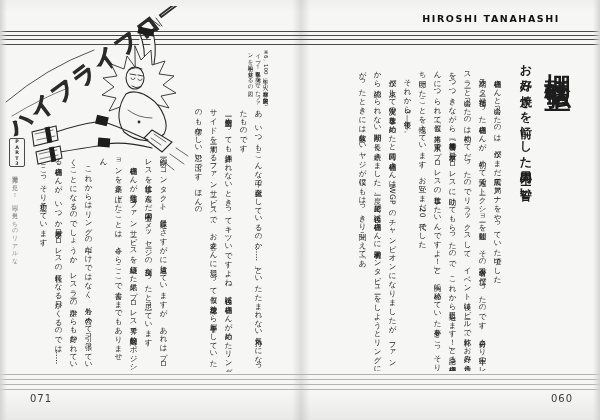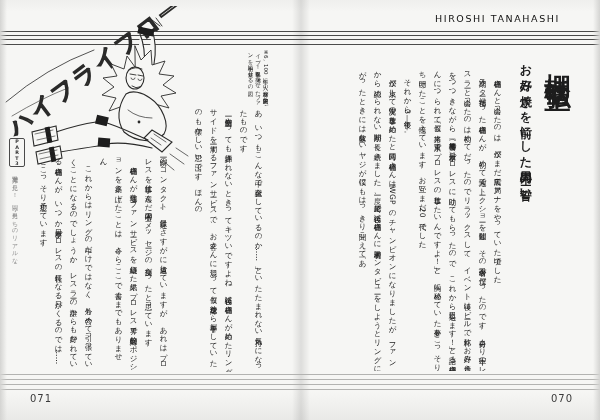--- a/index.html
+++ b/index.html
@@ -11,21 +11,21 @@
   .edge-l,.edge-r{position:absolute;top:0;bottom:0;width:7px;z-index:6;pointer-events:none;}
   .edge-l{left:0;background:linear-gradient(90deg,#d4d4d2,rgba(244,244,242,0));}
   .edge-r{right:0;background:linear-gradient(270deg,#d4d4d2,rgba(244,244,242,0));}
   .gutter{position:absolute;left:292px;top:0;width:18px;height:420px;z-index:1;
           background:linear-gradient(90deg,rgba(0,0,0,0) 0,rgba(0,0,0,.10) 50%,rgba(0,0,0,0) 100%);}
   .rule{position:absolute;left:0;width:600px;height:1px;z-index:2;}
   .rule.dark{background:#4b4b4a;}
   .rule.light{background:#b3b3b1;}
   .r1{top:31px}.r2{top:35px}.r3{top:39px}.r4{top:44px}
   .b1{top:374px}.b2{top:379px}.b3{top:384px}.b4{top:389px}
-  .header{position:absolute;top:13px;right:40px;font-size:9.5px;font-weight:normal;
+  .header{position:absolute;top:13px;right:40px;font-size:9.5px;font-weight:bold;
           letter-spacing:1.6px;color:#111;z-index:3;}
   .pagenum{position:absolute;top:393px;font-size:10px;letter-spacing:1px;color:#3a3a3a;z-index:7;}
   .pn-left{left:30px}.pn-right{left:551px}
   .v{writing-mode:vertical-rl;text-orientation:mixed;}
   .title{position:absolute;left:541px;top:53px;height:150px;font-size:26px;font-weight:bold;
          letter-spacing:5px;z-index:4;margin:0;}
   .subtitle{position:absolute;left:517px;top:56px;height:215px;font-size:12px;font-weight:bold;
             letter-spacing:1px;z-index:4;margin:0;}
   .bodytxt{font-size:7.5px;line-height:15px;letter-spacing:.3px;z-index:4;overflow:hidden;}
   .bodytxt p{margin:0;}
@@ -65,21 +65,21 @@
   <h1 class="title v">棚橋弘至</h1>
   <h2 class="subtitle v">お好み焼きを前にした男同士の誓い</h2>
 
   <div class="body-right bodytxt v">
     <p>　棚橋さんと出会ったのは、僕がまだ広島で局アナをやっていた頃でした。</p>
     <p>　次期スター候補だった棚橋さんが、初めて地方でトークショーを開催し、その司会者が僕だったのです。自分より年下のレスラーと出会ったのは初めてだったのでリラックスして、イベント後はビールで乾杯。お好み焼きをつつきながら、「〈侮辱事件で〉新日本プロレスに助けてもらったので、これから恩返します！」と語る棚橋さんにつられて「僕も将来、東京でプロレスの仕事したいんですよ！」と、胸に秘めていた夢をこっそり打ち明けたことを憶えています。お互いまだ20代でした。</p>
     <p>　それから3年後――。</p>
     <p>　僕が上京して実況の仕事を始めたと同時に棚橋さんはIWGPのチャンピオンになりましたが、ファンから認められない期間が長く続きました。一度、尼崎で試合後、棚橋さんに勝利者インタビューをしようとリングに上がったときには容赦ないヤジが僕にもはっきり聞こえて「あ</p>
   </div>
 
-  <div class="pagenum pn-right">070</div>
+  <div class="pagenum pn-right">060</div>
 
   <div class="caption v">※6、100年に一人の逸材が決定的なダイブ！観客を沸かせたファンを相手に魅せるの図</div>
 
   <div class="block-a bodytxt v">
     <p>あ、いつもこんな中で試合をしているのか……」といたたまれない気持ちになったものです。</p>
     <p>　一生懸命やっても評価されないときってキツいですよね。試合後に棚橋さんが始めたリングサイドを一周するファンサービスで、お客さんに混じって僕も放送席から握手をしていたのも懐かしい思い出です。ほんの</p>
   </div>
 
   <div class="block-bc bodytxt v">
     <p>一瞬のコンタクト。最近はさすがに遠慮していますが、あれはプロレスを仕事に選んだ者同士のメッセージの交換だったと思っています。</p>

